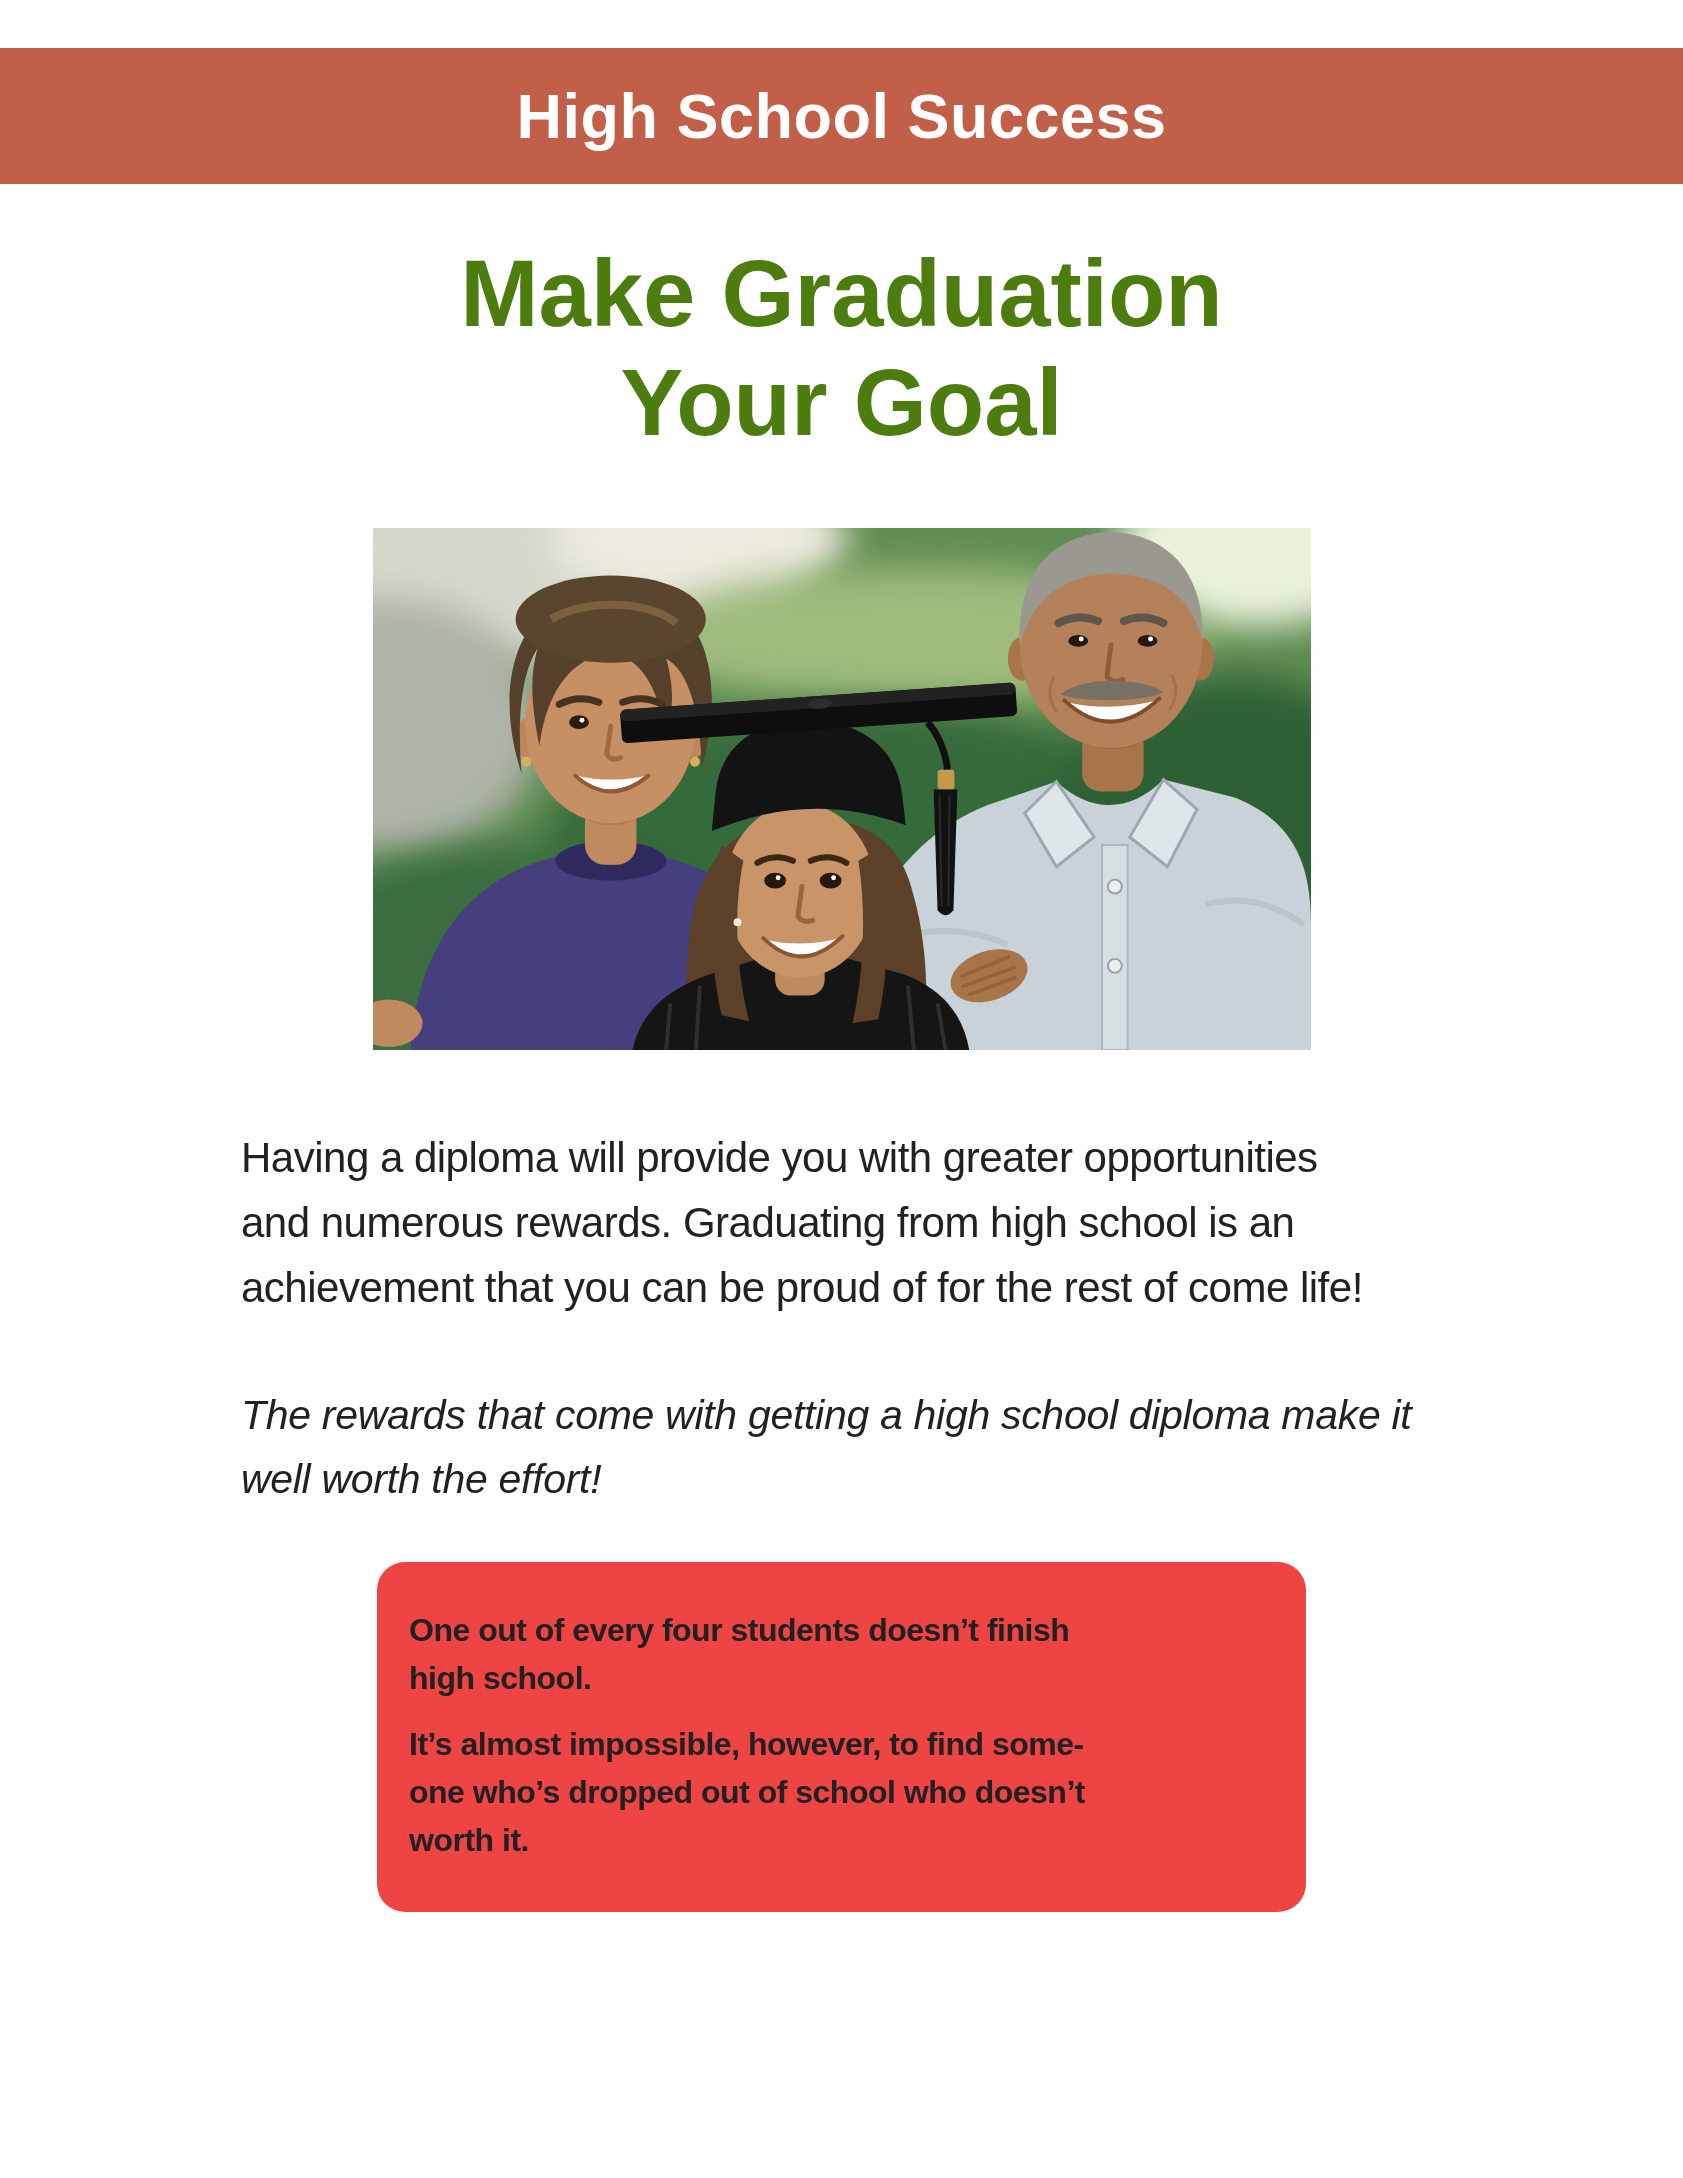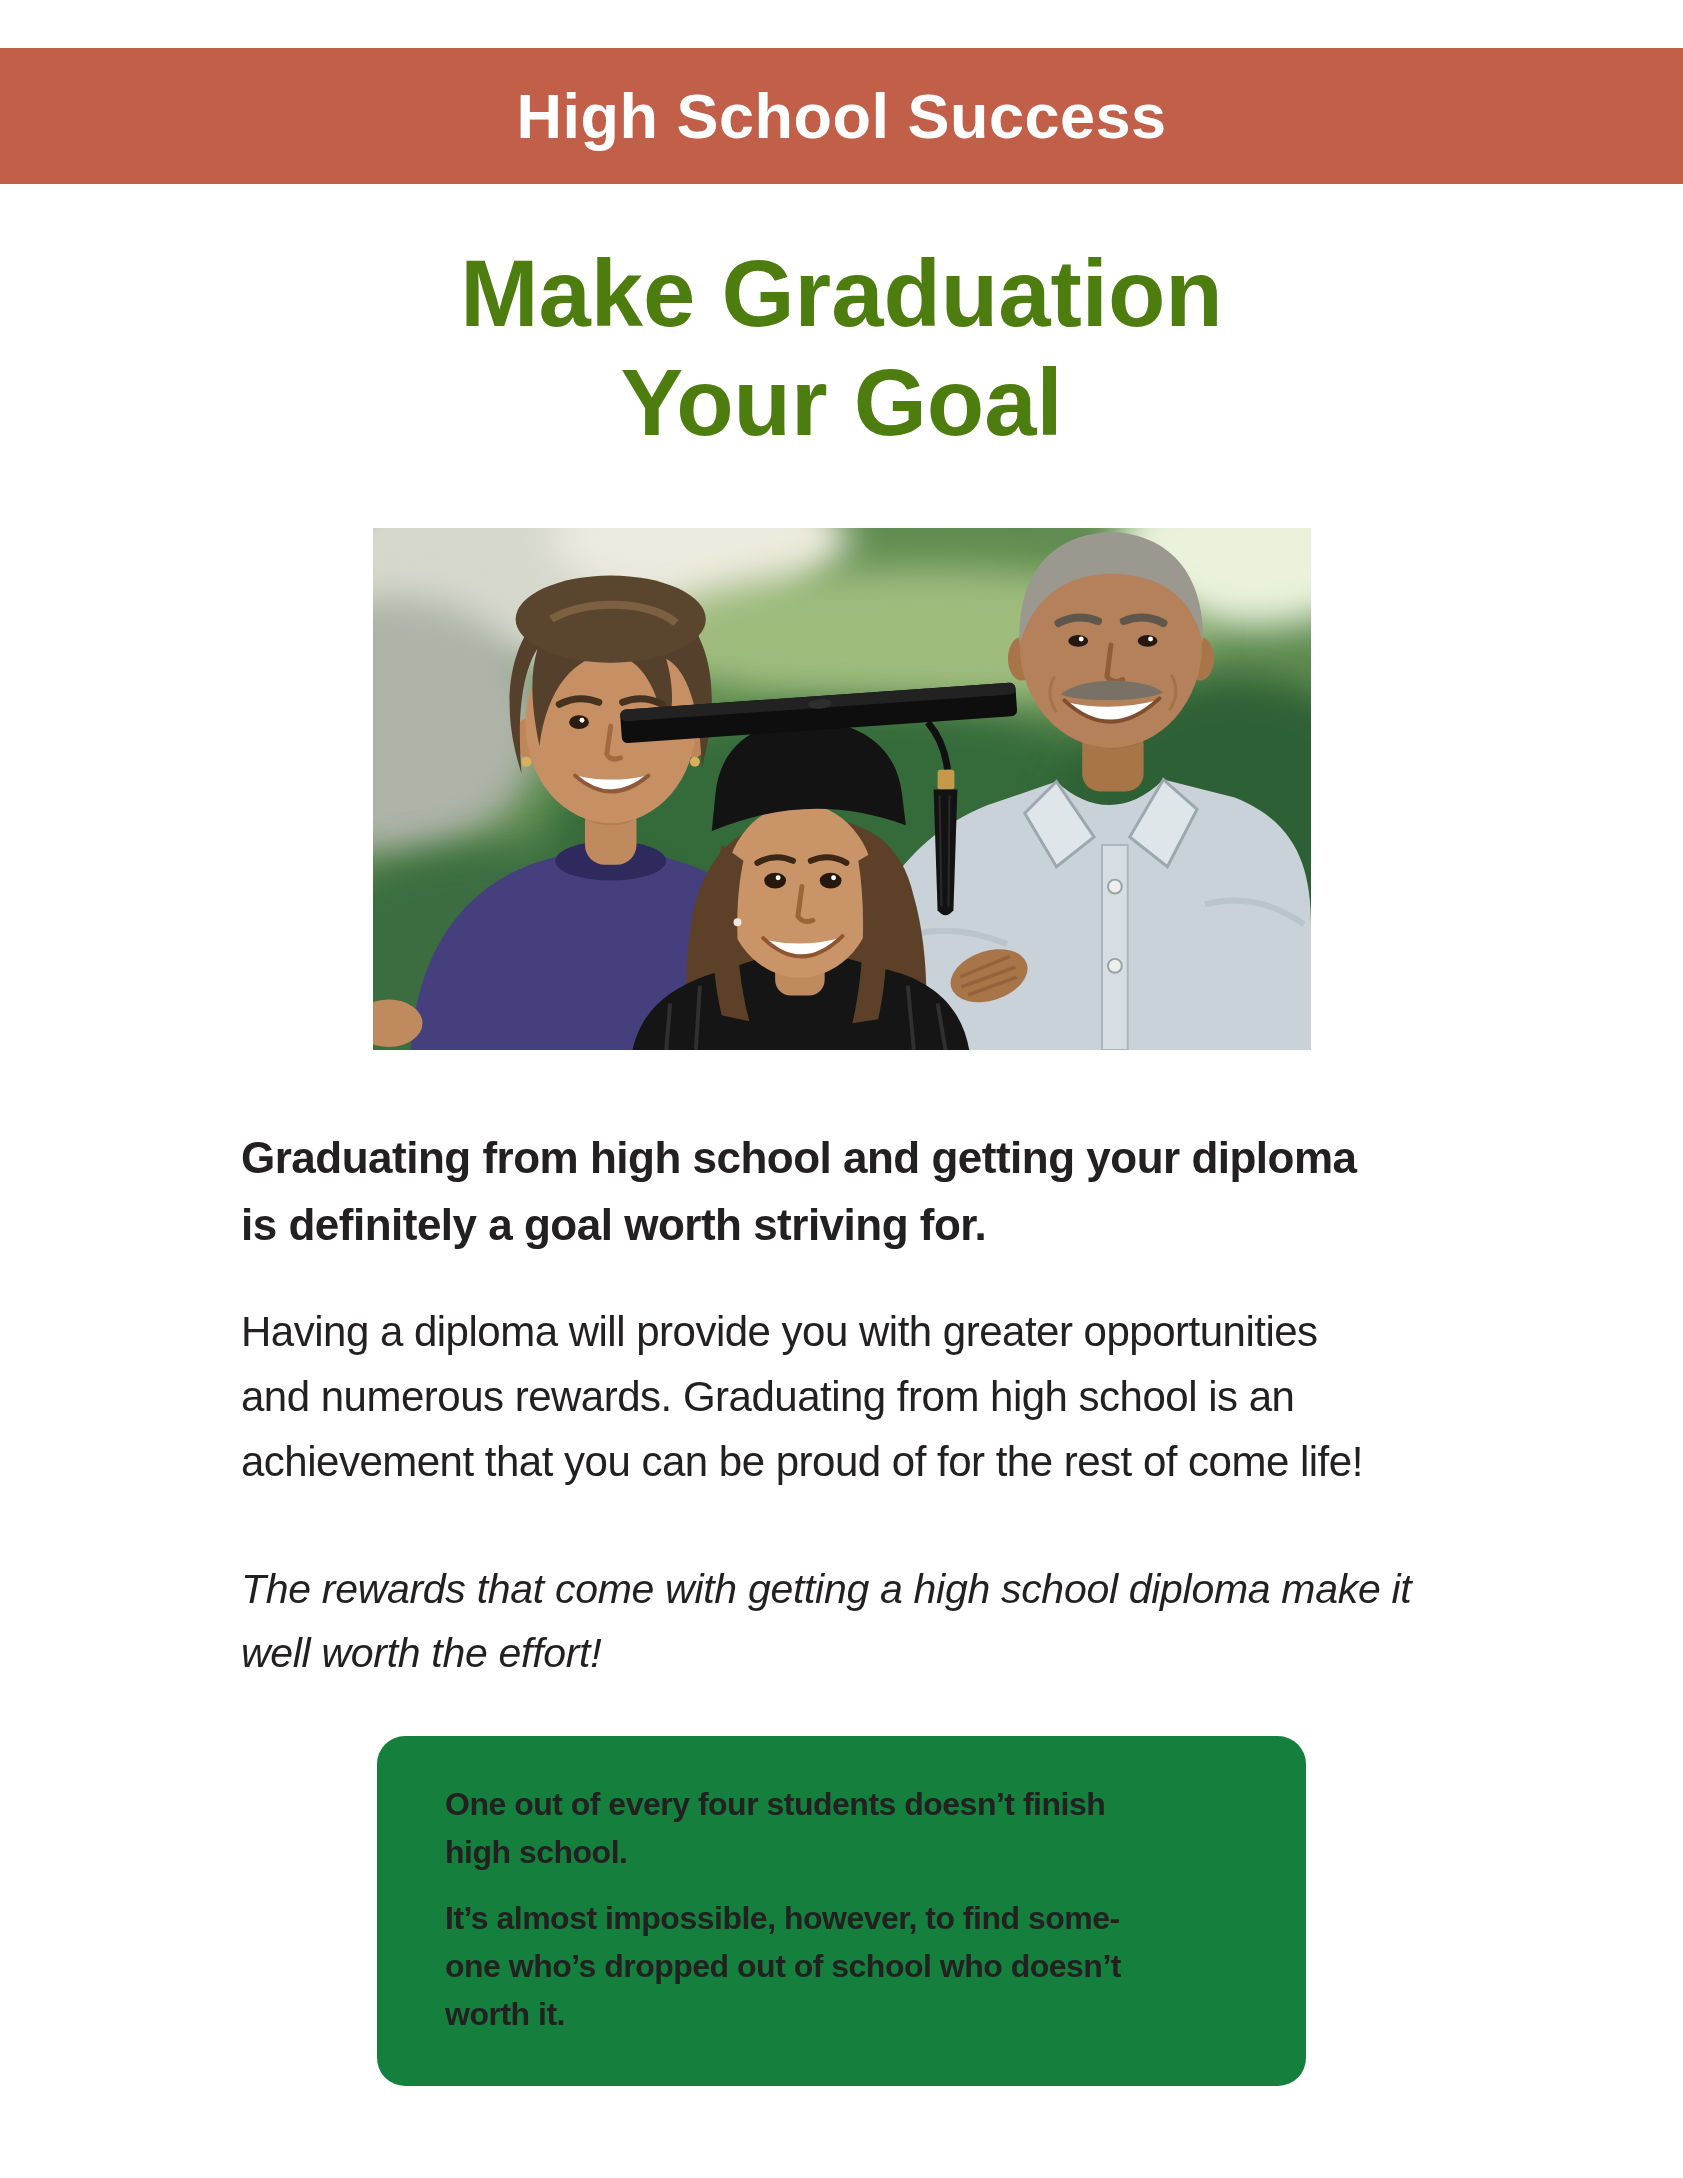--- a/index.html
+++ b/index.html
@@ -65,23 +65,23 @@
     margin-top: 64px;
     font-style: italic;
     font-size: 41px;
     line-height: 1.55;
     letter-spacing: -0.3px;
     white-space: pre-line;
   }
   .callout {
     margin: 51px auto 6px auto;
     width: 929px;
-    background: #15803d;
+    background: #ef4444;
     border-radius: 28px;
-    padding: 44px 59px 48px 68px;
+    padding: 44px 59px 48px 32px;
   }
   .callout p {
     font-weight: bold;
     font-size: 32px;
     line-height: 1.5;
     letter-spacing: -0.5px;
     white-space: pre-line;
     color: #232021;
   }
   .callout p + p { margin-top: 18px; }
@@ -212,22 +212,20 @@
               <path d="M 566 264 L 590 264 L 586 386 Q 578 396 570 386 Z" fill="#121212"></path>
               <path d="M 572 270 L 574 382 M 582 270 L 581 382" stroke="#2A2A2A" stroke-width="2" fill="none"></path>
             </g>
           </g>
         </g>
       </g>
     </svg>
   </figure>
 
   <main class="content">
-    <p class="lead">Graduating from high school and getting your diploma
-is definitely a goal worth striving for.</p>
     <p class="para">Having a diploma will provide you with greater opportunities
 and numerous rewards. Graduating from high school is an
 achievement that you can be proud of for the rest of come life!</p>
     <p class="note">The rewards that come with getting a high school diploma make it
 well worth the effort!</p>
   </main>
 
   <aside class="callout">
     <p>One out of every four students doesn’t finish
 high school.</p>

